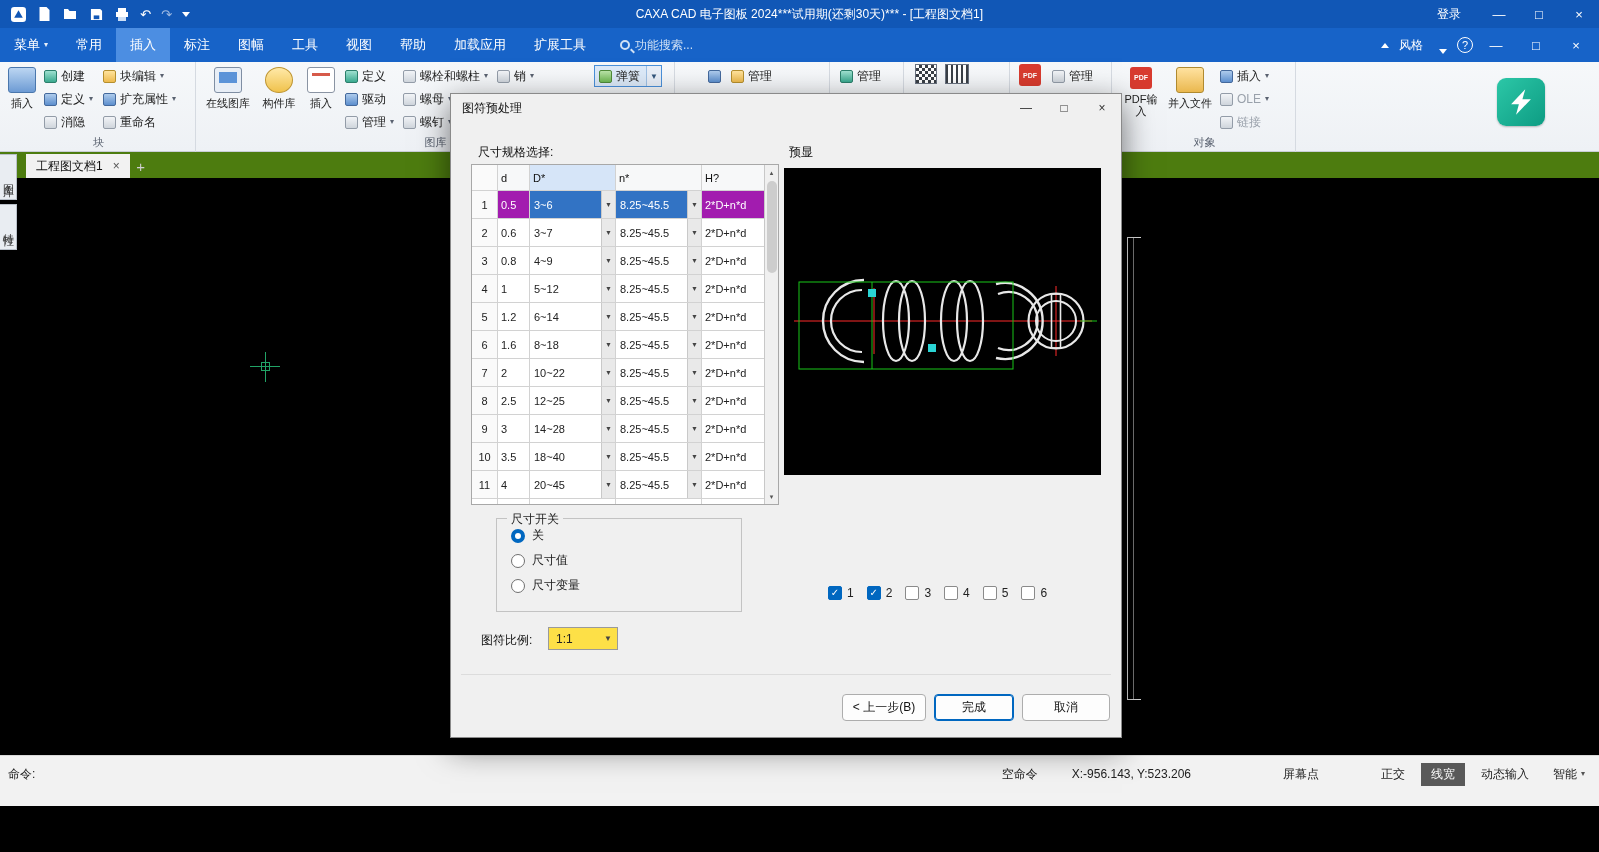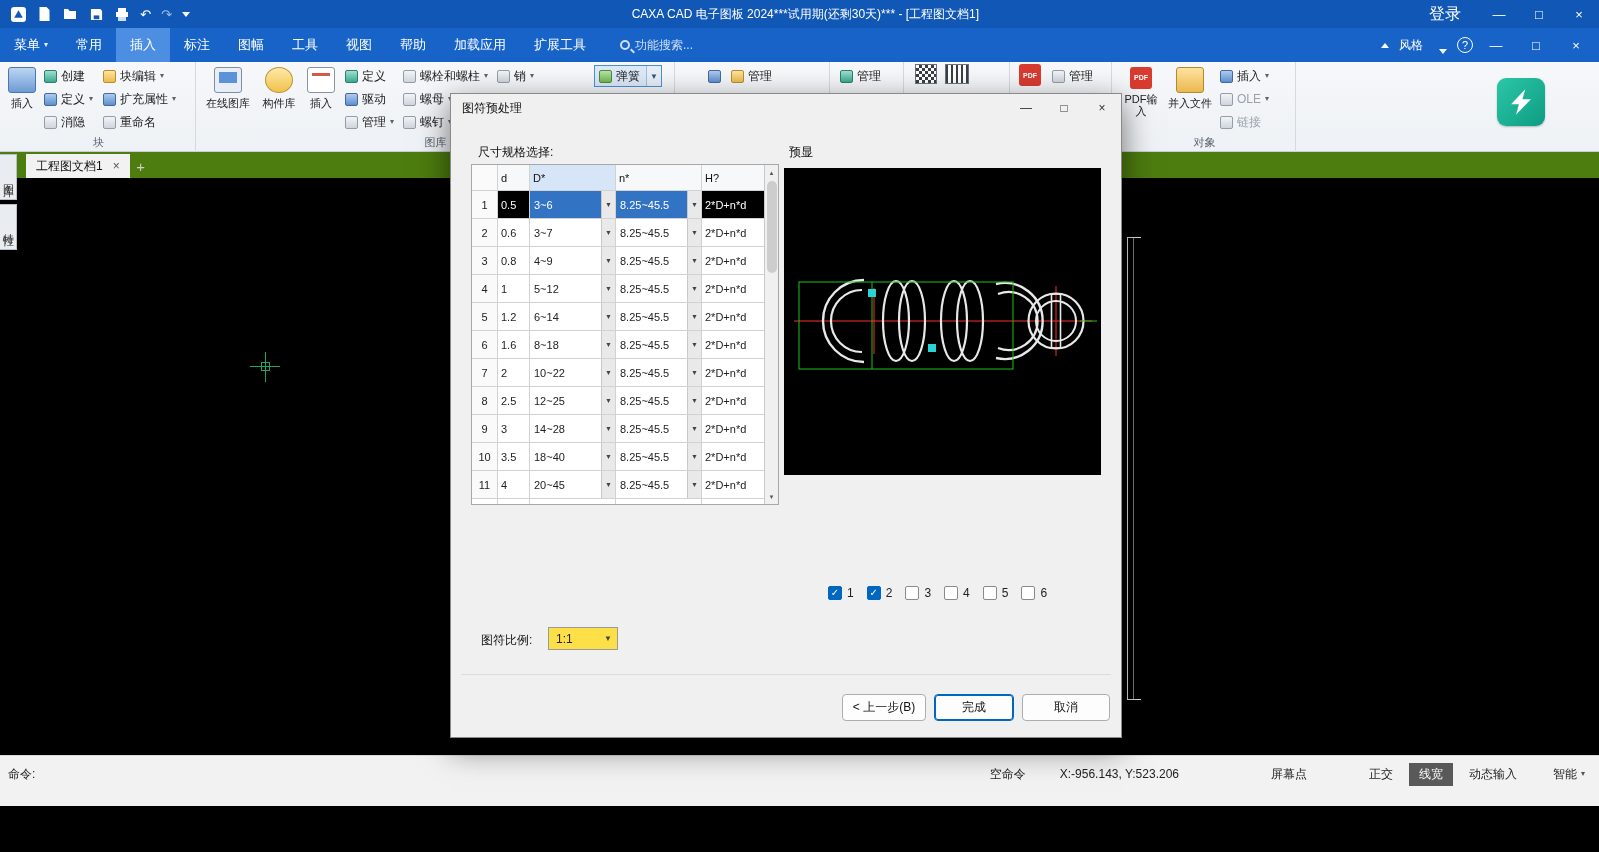--- a/index.html
+++ b/index.html
@@ -10,21 +10,21 @@
   
   .titlebar{position:absolute;left:0;top:0;width:100%;height:28px;background:#1157b6;display:flex;align-items:center;color:#fff}
   .qa{display:flex;align-items:center;gap:10px;padding:0 10px}
   .qa-ico{display:inline-flex;align-items:center;justify-content:center;width:16px;height:16px}
   .qa-glyph{color:#fff;font-size:13px}
   .qa-glyph.dim{color:#9db9e2}
   .tri-down{width:0;height:0;border-left:4px solid transparent;border-right:4px solid transparent;border-top:5px solid #fff;display:inline-block}
   .tri-up{width:0;height:0;border-left:4px solid transparent;border-right:4px solid transparent;border-bottom:5px solid #fff;display:inline-block}
   .tb-title{flex:1;text-align:center;font-size:12px;white-space:nowrap;overflow:hidden}
   .tb-right{display:flex;align-items:center;height:100%}
-  .tb-login{padding:0 18px;font-size:16px}
+  .tb-login{padding:0 18px;font-size:12px}
   .wbtn{width:40px;height:28px;display:flex;align-items:center;justify-content:center;font-size:13px;color:#fff}
   .wbtn.small{width:34px}
 
   
   .menubar{position:absolute;left:0;top:28px;width:100%;height:34px;background:#1763c8;display:flex;align-items:center;color:#fff}
   .mtabs{display:flex;height:100%}
   .mtab{display:flex;align-items:center;gap:4px;padding:0 14px;height:100%;font-size:13px;cursor:default}
   .mtab.active{background:#4c8ee2}
   .opt-caret{font-size:8px;line-height:1;opacity:.9}
   .msearch{display:flex;align-items:center;gap:5px;margin-left:20px;color:#cfe0f5;font-size:12px}
@@ -102,21 +102,21 @@
   .th.hl{background:#d6e5f8}
   .c-num{width:26px;justify-content:center;background:#fafafa}
   .c-d{width:32px}
   .c-D{width:86px}
   .c-n{width:86px}
   .c-H{width:64px}
   .trow{display:flex;height:28px;background:#fff}
   .combo{position:relative;padding:0}
   .combo .ct{flex:1;padding:0 2px 0 4px;font-size:11px;overflow:hidden;white-space:nowrap}
   .combo .cbtn{width:14px;align-self:stretch;border-left:1px solid #c9c9c9;background:#e9e9e9;display:flex;align-items:center;justify-content:center;font-size:7px;color:#444;flex:none}
-  .trow.selected .c-d,.trow.selected .c-H{background:#000000;color:#fff}
+  .trow.selected .c-d,.trow.selected .c-H{background:#a21caf;color:#fff}
   .trow.selected .combo{background:#3273c4}
   .trow.selected .combo .ct{color:#fff}
   .trow.ghost .cell{background:#fff}
   .vscroll{position:absolute;right:0;top:0;bottom:0;width:14px;background:#f0f0f0;border-left:1px solid #c8c8c8;display:flex;flex-direction:column;align-items:center}
   .sarrow{width:14px;height:15px;display:flex;align-items:center;justify-content:center;font-size:7px;color:#555;background:#f0f0f0}
   .sthumb{width:10px;height:92px;background:#cdcdcd;border-radius:5px;margin-top:1px}
   .sarrow.down{margin-top:auto}
 
   .preview-box{position:absolute;left:333px;top:74px;width:317px;height:307px;background:#000}
 
@@ -150,21 +150,21 @@
   .hthumb{position:absolute;left:2px;top:2px;width:430px;height:11px;background:#c6c6c6;border-radius:5px}
   .statusbar{position:absolute;left:0;top:755px;width:100%;height:51px;background:#f2f2f2;border-top:1px solid #d9d9d9;display:flex;align-items:center;padding:0 14px 14px 8px;font-size:12px;color:#222}
   .sb-cmd{color:#222}
   .sb-item{white-space:nowrap}
   .sb-empty{margin-left:auto}
   .sb-coords{margin-left:34px}
   .sb-screen{margin-left:92px}
   .sb-ortho{margin-left:62px}
   .sb-chip{margin-left:16px;background:#595959;color:#fff;padding:3px 10px}
   .sb-dyn{margin-left:16px}
-  .sb-smart{margin-left:36px;display:flex;align-items:center;gap:4px}
+  .sb-smart{margin-left:24px;display:flex;align-items:center;gap:4px}
 </style>
 </head>
 <body>
 
 <div class="app">
 
   <div class="titlebar">
     <div class="qa">
       <span class="qa-ico">
           <svg width="15" height="15" viewBox="0 0 14 14">
@@ -683,20 +683,38 @@
 
         <rect x="15" y="114" width="214" height="87" fill="none" stroke="#18c518" stroke-width="1"></rect>
         <line x1="88" y1="114" x2="88" y2="201" stroke="#18c518" stroke-width="1"></line>
         <line x1="296" y1="153" x2="313" y2="153" stroke="#18c518" stroke-width="1"></line>
 
         <rect x="84" y="121" width="8" height="8" fill="#2ad4d4"></rect>
         <rect x="144" y="176" width="8" height="8" fill="#2ad4d4"></rect>
       </svg>
     </div>
 
+    <div class="dim-switch">
+      <span class="dim-legend">尺寸开关</span>
+      <div>
+
+      <label class="rad selected">
+          <span class="rad-c"></span>
+          <span>关</span>
+        </label>
+          <label class="rad">
+          <span class="rad-c"></span>
+          <span>尺寸值</span>
+        </label>
+          <label class="rad">
+          <span class="rad-c"></span>
+          <span>尺寸变量</span>
+        </label>
+        </div>
+    </div>
 
     <div class="dlg-label" style="left:30px;top:538px">图符比例:</div>
     <div class="scale-combo">
       <span class="sv">1:1</span>
       <span class="scaret">▼</span>
     </div>
 
     <div class="cb-row">
 
     <label class="cb checked">

